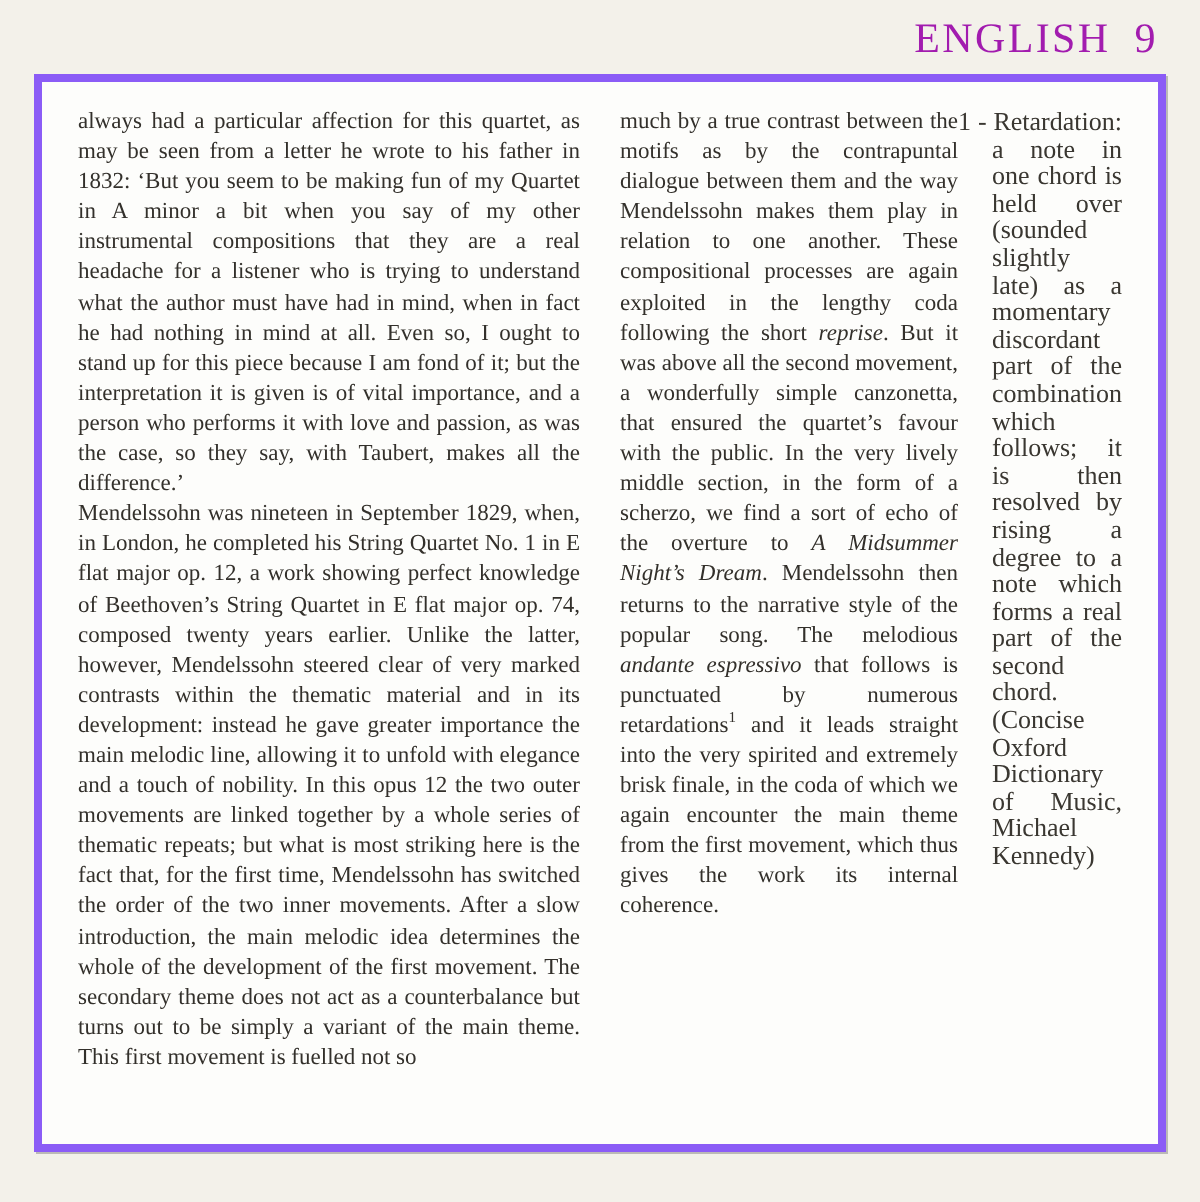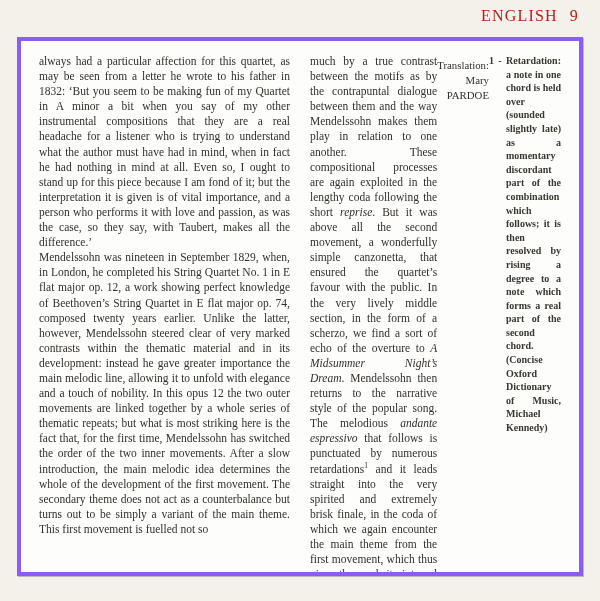--- a/index.html
+++ b/index.html
@@ -12,23 +12,23 @@
     background: #f3f1ea;
     font-family: "Liberation Serif", "DejaVu Serif", serif;
     color: #34312c;
     position: relative;
     overflow: hidden;
   }
   .page-header {
     position: absolute;
     top: 7px;
     right: 21px;
-    font-size: 16px;
+    font-size: 21px;
     letter-spacing: 1.2px;
-    color: #b91c1c;
+    color: #a21caf;
     white-space: nowrap;
   }
   .page-header .lang { margin-right: 12px; }
   .content-box {
     position: absolute;
     left: 17px;
     top: 37px;
     width: 566px;
     height: 539px;
     box-sizing: border-box;
@@ -57,28 +57,27 @@
   .credit-author {
     font-size: 13.5px;
     letter-spacing: 0.3px;
   }
   .credit-translator {
     font-size: 10.8px;
     margin-top: 1px;
   }
   .spacer { flex: 1 1 auto; }
   .footnote {
-    font-size: 10px;
+    font-size: 13px;
     line-height: 13.6px;
     text-align: justify;
     padding-left: 17px;
     text-indent: -17px;
     margin-bottom: 2px;
     color: #3a3731;
-    font-weight: bold;
   }
   sup {
     font-size: 7.5px;
     line-height: 0;
     vertical-align: super;
   }
   i { font-style: italic; }
 </style>
 </head>
 <body>
@@ -88,20 +87,19 @@
 </div>
 
 <div class="content-box">
   <div class="col col-left">
     <p>always had a particular affection for this quartet, as may be seen from a letter he wrote to his father in 1832: ‘But you seem to be making fun of my Quartet in A minor a bit when you say of my other instrumental compositions that they are a real headache for a listener who is trying to understand what the author must have had in mind, when in fact he had nothing in mind at all. Even so, I ought to stand up for this piece because I am fond of it; but the interpretation it is given is of vital importance, and a person who performs it with love and passion, as was the case, so they say, with Taubert, makes all the difference.’</p>
     <p>Mendelssohn was nineteen in September 1829, when, in London, he completed his String Quartet No. 1 in E flat major op. 12, a work showing perfect knowledge of Beethoven’s String Quartet in E flat major op. 74, composed twenty years earlier. Unlike the latter, however, Mendelssohn steered clear of very marked contrasts within the thematic material and in its development: instead he gave greater importance the main melodic line, allowing it to unfold with elegance and a touch of nobility. In this opus 12 the two outer movements are linked together by a whole series of thematic repeats; but what is most striking here is the fact that, for the first time, Mendelssohn has switched the order of the two inner movements. After a slow introduction, the main melodic idea determines the whole of the development of the first movement. The secondary theme does not act as a counterbalance but turns out to be simply a variant of the main theme. This first movement is fuelled not so</p>
   </div>
   <div class="col col-right">
     <p><span>much by a true contrast between the motifs as by the contrapuntal dialogue between them and the way Mendelssohn makes them play in relation to one another. These compositional processes are again exploited in the lengthy coda following the short </span><i>reprise</i><span>. But it was above all the second movement, a wonderfully simple canzonetta, that ensured the quartet’s favour with the public. In the very lively middle section, in the form of a scherzo, we find a sort of echo of the overture to </span><i>A Midsummer Night’s Dream</i><span>. Mendelssohn then returns to the narrative style of the popular song. The melodious </span><i>andante espressivo</i><span> that follows is punctuated by numerous retardations</span><sup>1</sup><span> and it leads straight into the very spirited and extremely brisk finale, in the coda of which we again encounter the main theme from the first movement, which thus gives the work its internal coherence.</span></p>
     <div class="credits">
-      <div class="credit-translator">Translation: Mary PARDOE</div>
     </div>
     <div class="spacer"></div>
     <div class="footnote">
       <span>1 -</span> <span>Retardation: a note in one chord is held over (sounded slightly late) as a momentary discordant part of the combination which follows; it is then resolved by rising a degree to a note which forms a real part of the second chord. (Concise Oxford Dictionary of Music, Michael Kennedy)</span>
     </div>
   </div>
 </div>
 
 </body></html>

